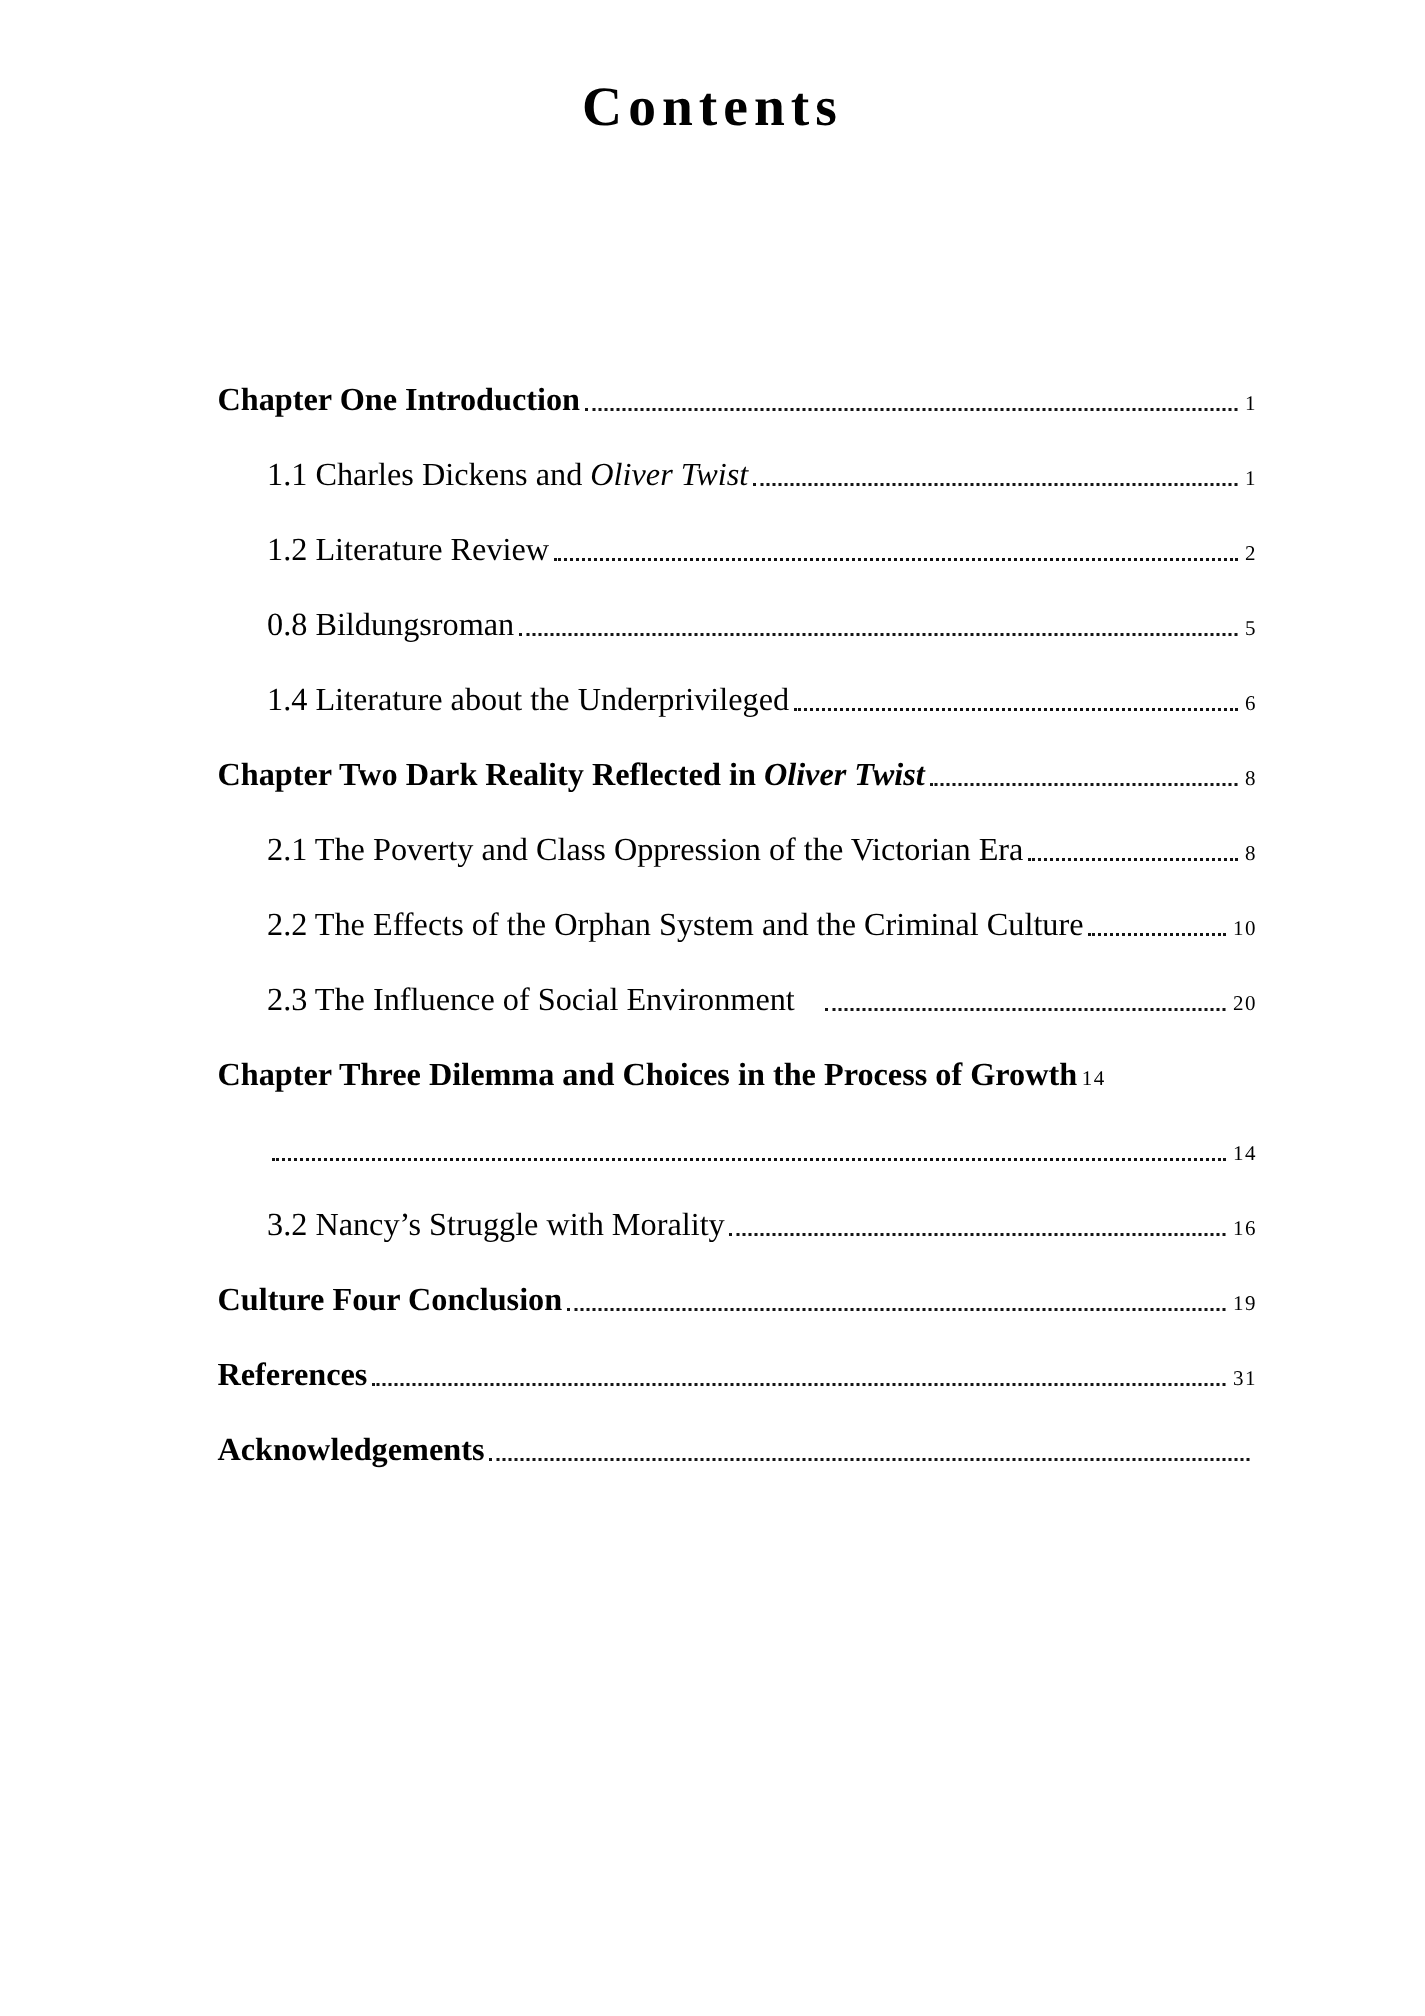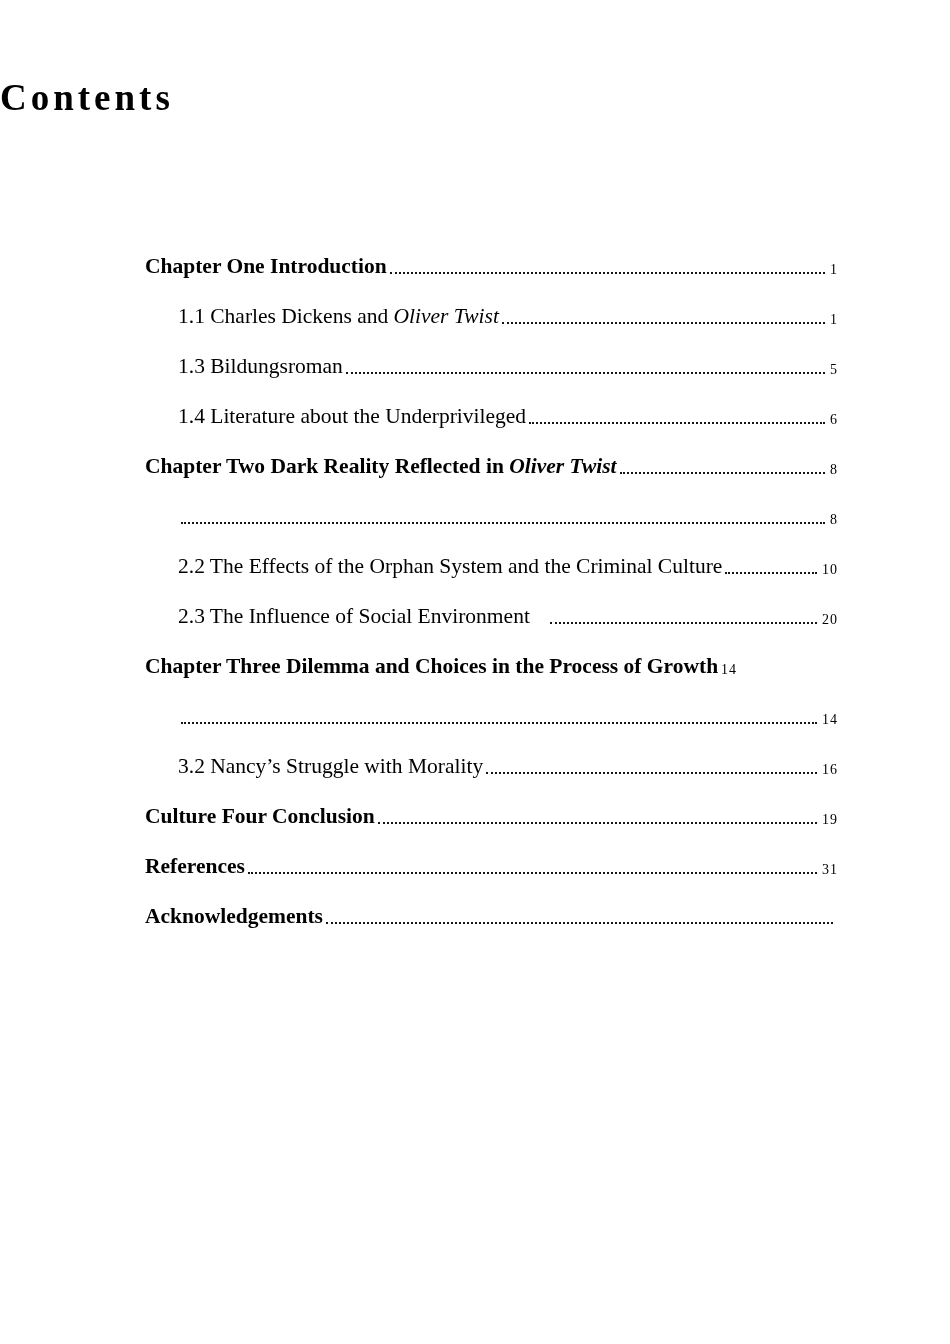--- a/index.html
+++ b/index.html
@@ -8,21 +8,22 @@
     height: 1344px;
     background: #ffffff;
     font-family: "Liberation Serif", serif;
     color: #000000;
     position: relative;
     overflow: hidden;
     margin: 0 auto;
   }
   .doc-title {
     margin: 0;
-    padding-top: 78px;
+    padding-top: 52px;
+    text-align: center;
     font-size: 37px;
     font-weight: 700;
     letter-spacing: 4px;
     line-height: 1.1;
   }
   .toc {
     position: absolute;
     top: 238px;
     left: 145px;
     right: 112px;
@@ -69,35 +70,41 @@
         <span class="toc-label">Chapter One Introduction</span>
         <span class="leader"></span>
         <span class="pagenum">1</span>
       </div>
       <div class="toc-row section">
         <span class="toc-label">1.1 Charles Dickens and <i>Oliver Twist</i></span>
         <span class="leader"></span>
         <span class="pagenum">1</span>
       </div>
       <div class="toc-row section">
-        <span class="toc-label">1.3 Bildungsroman</span>
+        <span class="toc-label">1.2 Literature Review</span>
+        <span class="leader"></span>
+        <span class="pagenum">2</span>
+      </div>
+      <div class="toc-row section">
+        <span class="toc-label">0.8 Bildungsroman</span>
         <span class="leader"></span>
         <span class="pagenum">5</span>
       </div>
       <div class="toc-row section">
         <span class="toc-label">1.4 Literature about the Underprivileged</span>
         <span class="leader"></span>
         <span class="pagenum">6</span>
       </div>
       <div class="toc-row chapter">
         <span class="toc-label">Chapter Two Dark Reality Reflected in <i>Oliver Twist</i></span>
         <span class="leader"></span>
         <span class="pagenum">8</span>
       </div>
       <div class="toc-row section">
+        <span class="toc-label">2.1 The Poverty and Class Oppression of the Victorian Era</span>
         <span class="leader"></span>
         <span class="pagenum">8</span>
       </div>
       <div class="toc-row section">
         <span class="toc-label">2.2 The Effects of the Orphan System and the Criminal Culture</span>
         <span class="leader"></span>
         <span class="pagenum">10</span>
       </div>
       <div class="toc-row section">
         <span class="toc-label">2.3 The Influence of Social Environment</span>

